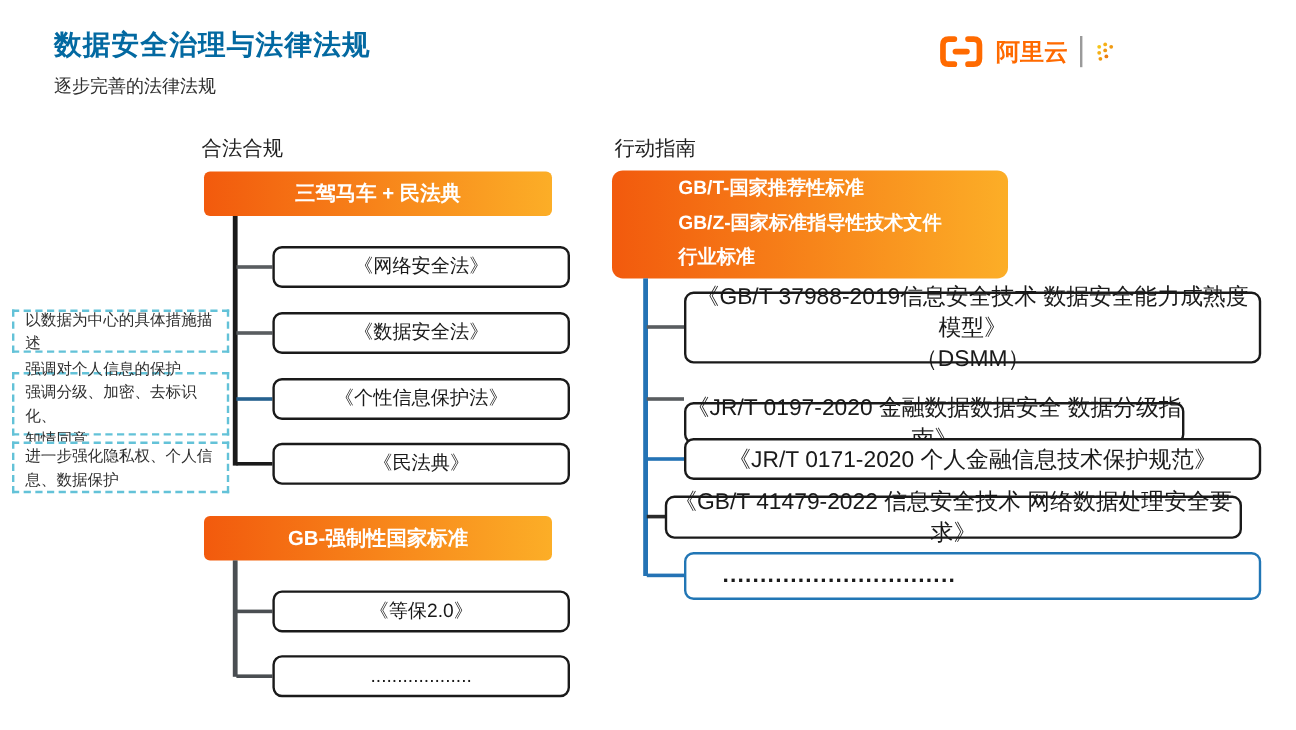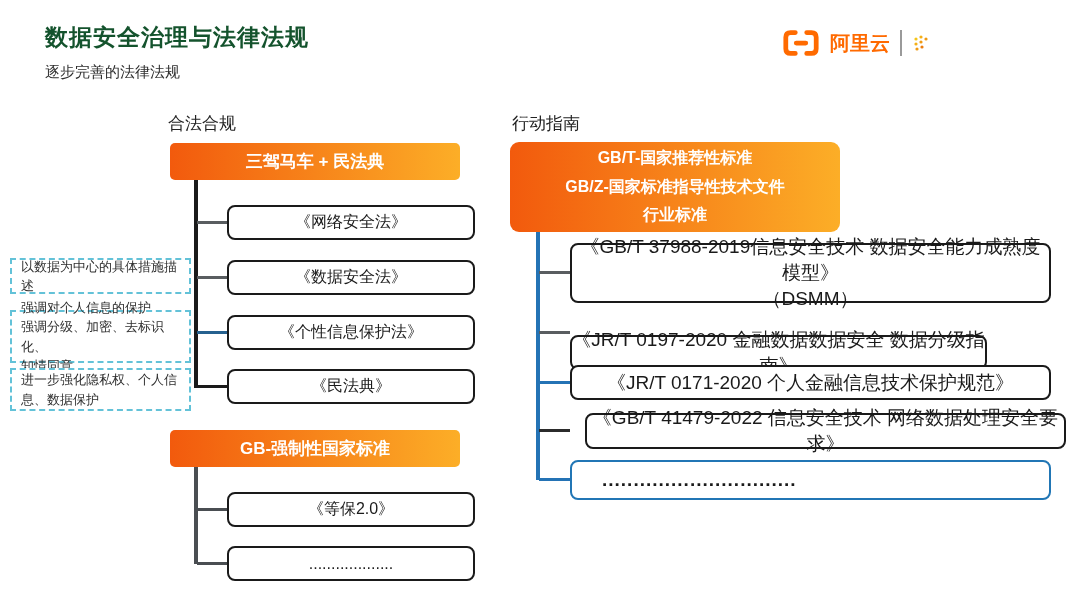--- a/index.html
+++ b/index.html
@@ -3,27 +3,27 @@
 <meta charset="utf-8">
 <style>
   * { margin:0; padding:0; box-sizing:border-box; }
   html,body { background:#ffffff; }
   body { font-family:"Liberation Sans", sans-serif; }
   .stage {
     position:relative; width:1080px; height:608px; background:#ffffff;
     overflow:hidden;
   }
   .abs { position:absolute; }
-  .title { left:45px; top:22px; font-size:23px; font-weight:bold; color:#14532d; letter-spacing:1px; }
+  .title { left:45px; top:22px; font-size:23px; font-weight:bold; color:#0369a1; letter-spacing:1px; }
   .subtitle { left:45px; top:63px; font-size:15px; color:#2e2e2e; }
   .section-label { font-size:17px; color:#222; }
 
   .orange-box {
     background:linear-gradient(90deg,#f25a0d,#fcae27);
-    color:#ffffff; font-weight:bold; text-align:center;
+    color:#ffffff; font-weight:bold; text-align:left;
     display:flex; align-items:center; justify-content:center;
     border-radius:5px;
   }
   .orange-big { border-radius:9px; font-size:16px; line-height:1.8; }
 
   .wbox {
     background:#ffffff; border:2.5px solid #1a1a1a; border-radius:8px;
     display:flex; align-items:center; justify-content:center;
     font-size:16px; color:#1a1a1a; text-align:center;
   }
@@ -119,16 +119,16 @@
   <div class="hline" style="left:539px; top:271px; width:31px; background:#595d60;"></div>
   <div class="hline" style="left:539px; top:331px; width:31px; background:#595d60;"></div>
   <div class="hline" style="left:539px; top:381px; width:31px; background:#2473b5;"></div>
   <div class="hline" style="left:539px; top:429px; width:31px; background:#2b2b2b;"></div>
   <div class="hline" style="left:539px; top:478px; width:31px; background:#2473b5;"></div>
 
   <div class="abs wbox wbox-r pre" style="left:570px; top:243px; width:481px; height:60px;">《GB/T 37988-2019信息安全技术 数据安全能力成熟度模型》
 （DSMM）</div>
   <div class="abs wbox wbox-r" style="left:570px; top:316px; width:417px; height:35px;margin-top:19px;">《JR/T 0197-2020 金融数据数据安全 数据分级指南》</div>
   <div class="abs wbox wbox-r" style="left:570px; top:365px; width:481px; height:35px;">《JR/T 0171-2020 个人金融信息技术保护规范》</div>
-  <div class="abs wbox wbox-r" style="left:585px; top:413px; width:481px; height:36px;">《GB/T 41479-2022 信息安全技术  网络数据处理安全要求》</div>
+  <div class="abs wbox wbox-r" style="left:554px; top:413px; width:481px; height:36px;">《GB/T 41479-2022 信息安全技术  网络数据处理安全要求》</div>
   <div class="abs wbox wbox-r wbox-blue" style="left:570px; top:460px; width:481px; height:40px;">...............................</div>
 
 </div>
 
 </body></html>

